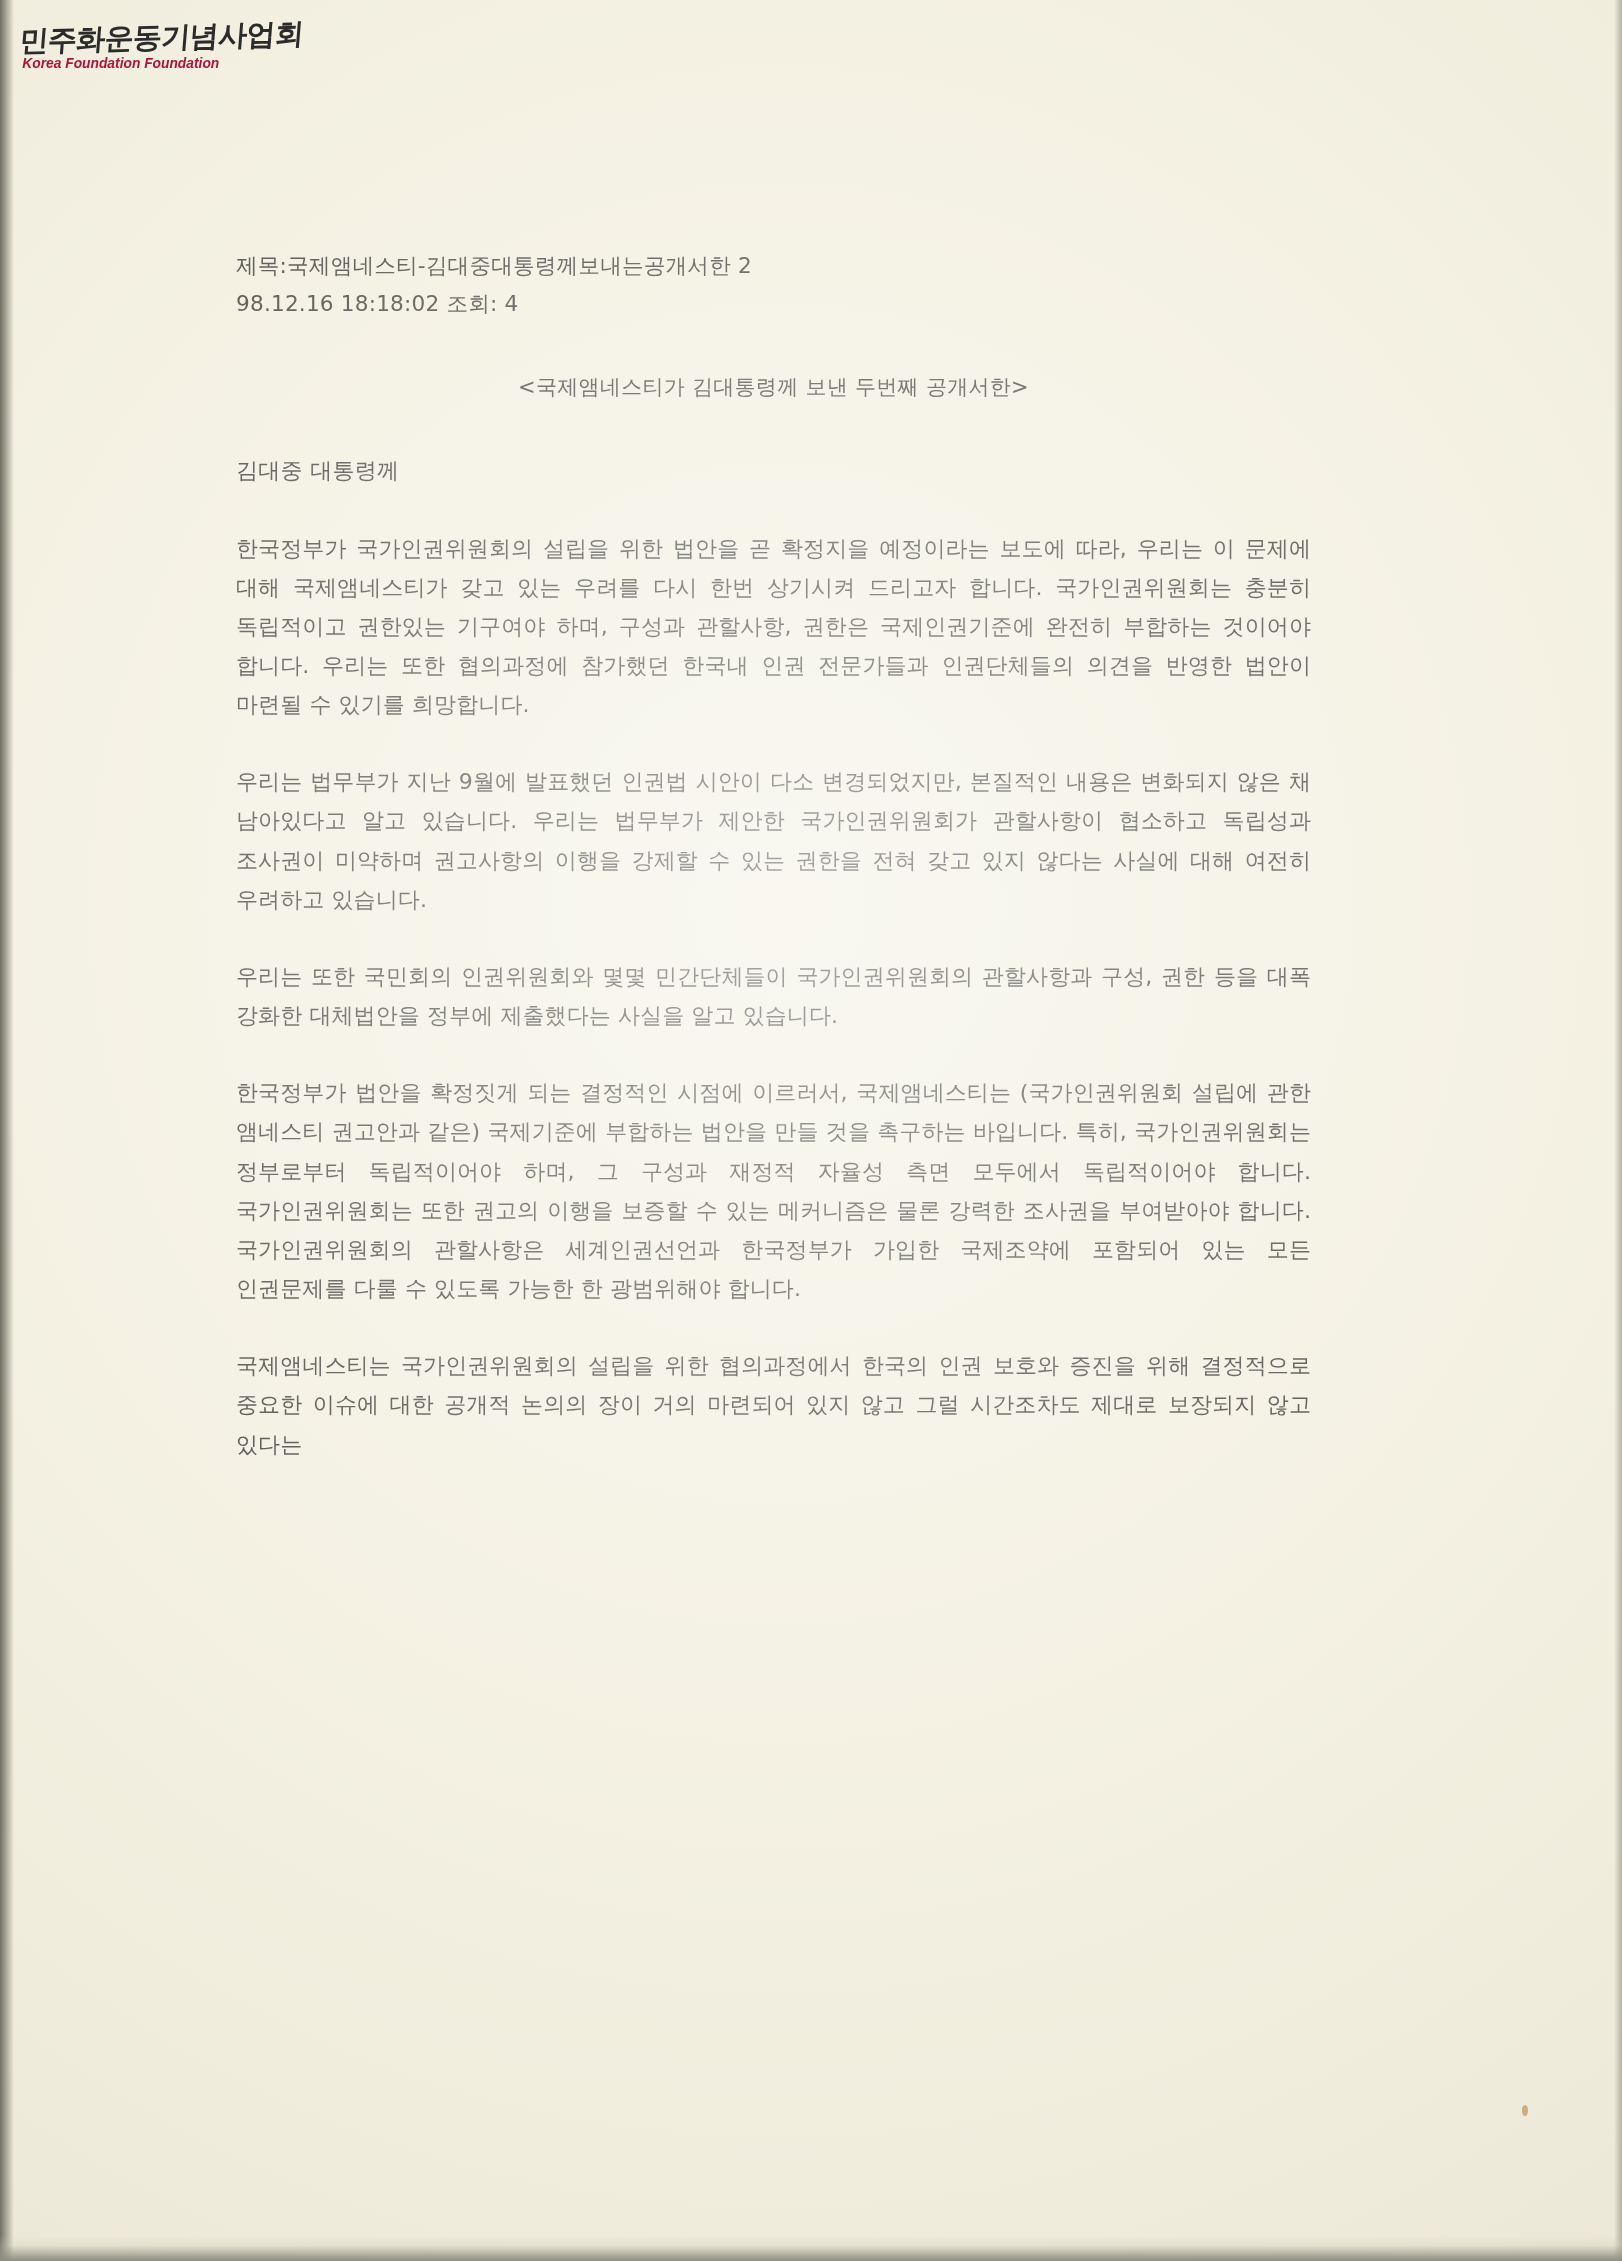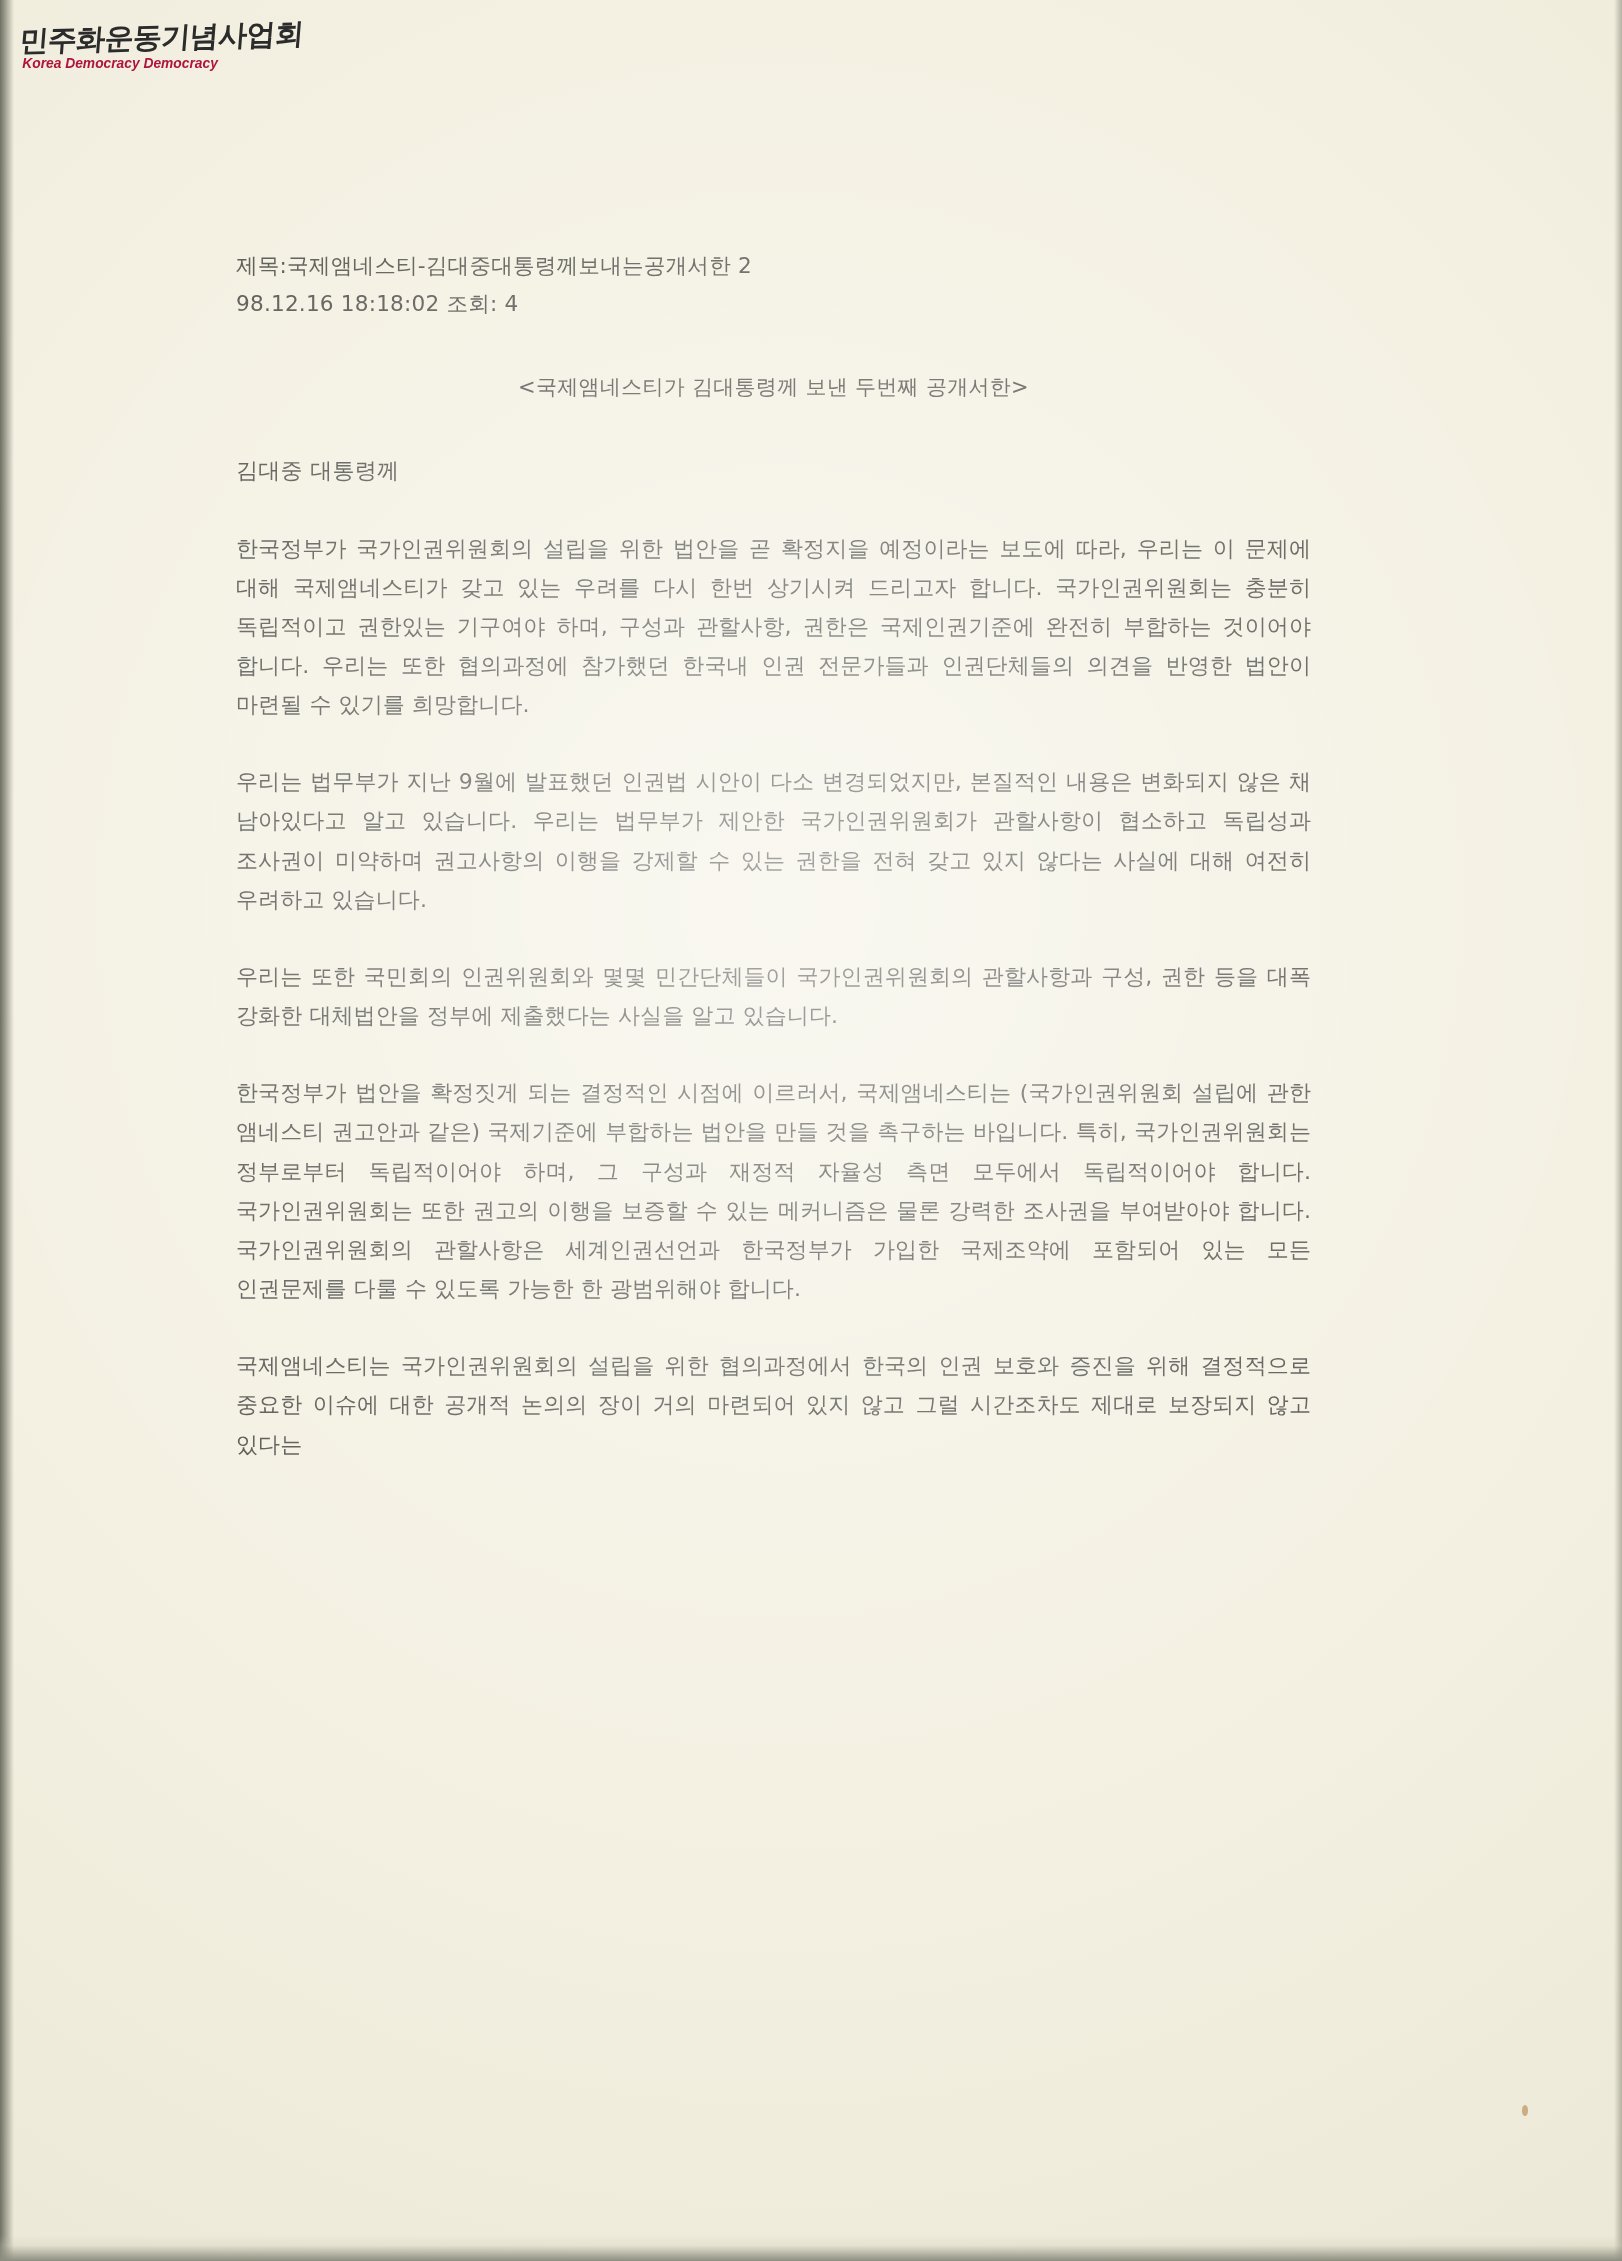--- a/index.html
+++ b/index.html
@@ -134,21 +134,21 @@
 <body>
 
 <div class="page">
 
   <div class="edge-left"></div>
   <div class="edge-right"></div>
   <div class="edge-bottom"></div>
 
   <div class="logo">
     <div class="logo-ko">민주화운동기념사업회</div>
-    <div class="logo-en">Korea Democracy Democracy</div>
+    <div class="logo-en">Korea Foundation Foundation</div>
   </div>
 
   <div class="doc">
 
     <div class="meta-line">제목:국제앰네스티-김대중대통령께보내는공개서한 2</div>
     <div class="meta-line second">98.12.16 18:18:02   조회: 4</div>
 
     <div class="headline">&lt;국제앰네스티가 김대통령께 보낸 두번째 공개서한&gt;</div>
 
     <div class="salutation">김대중 대통령께</div>

